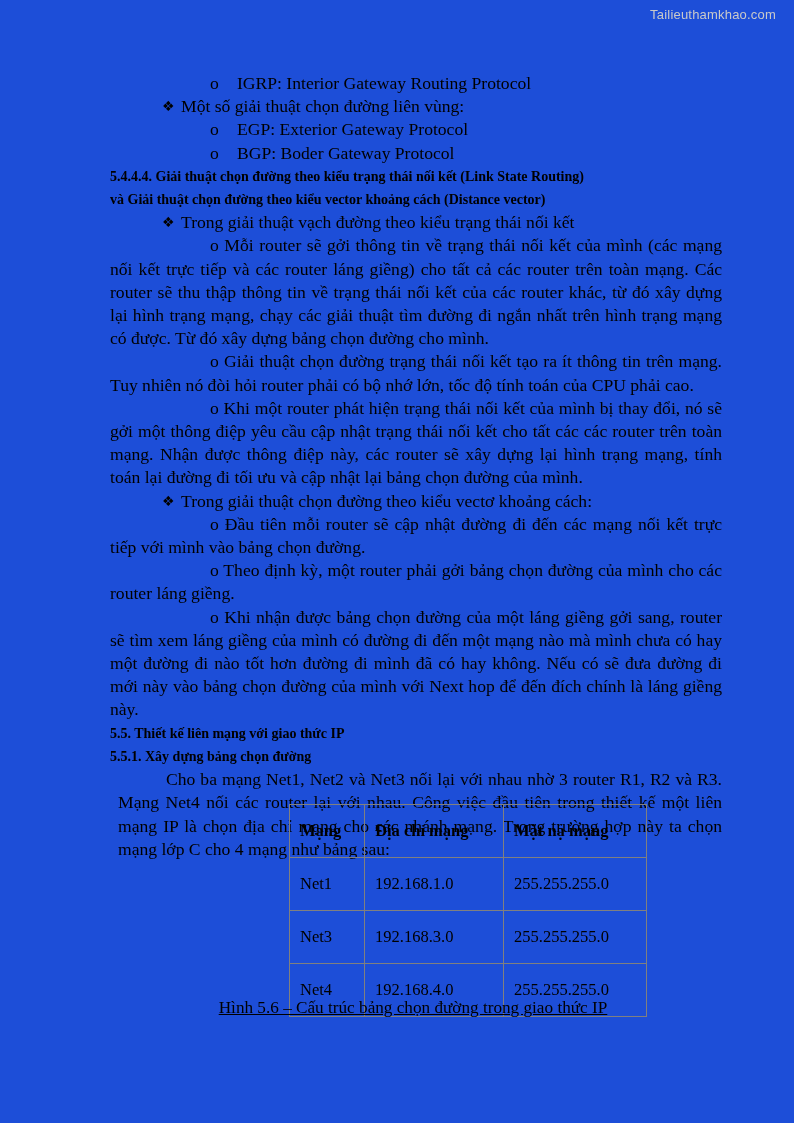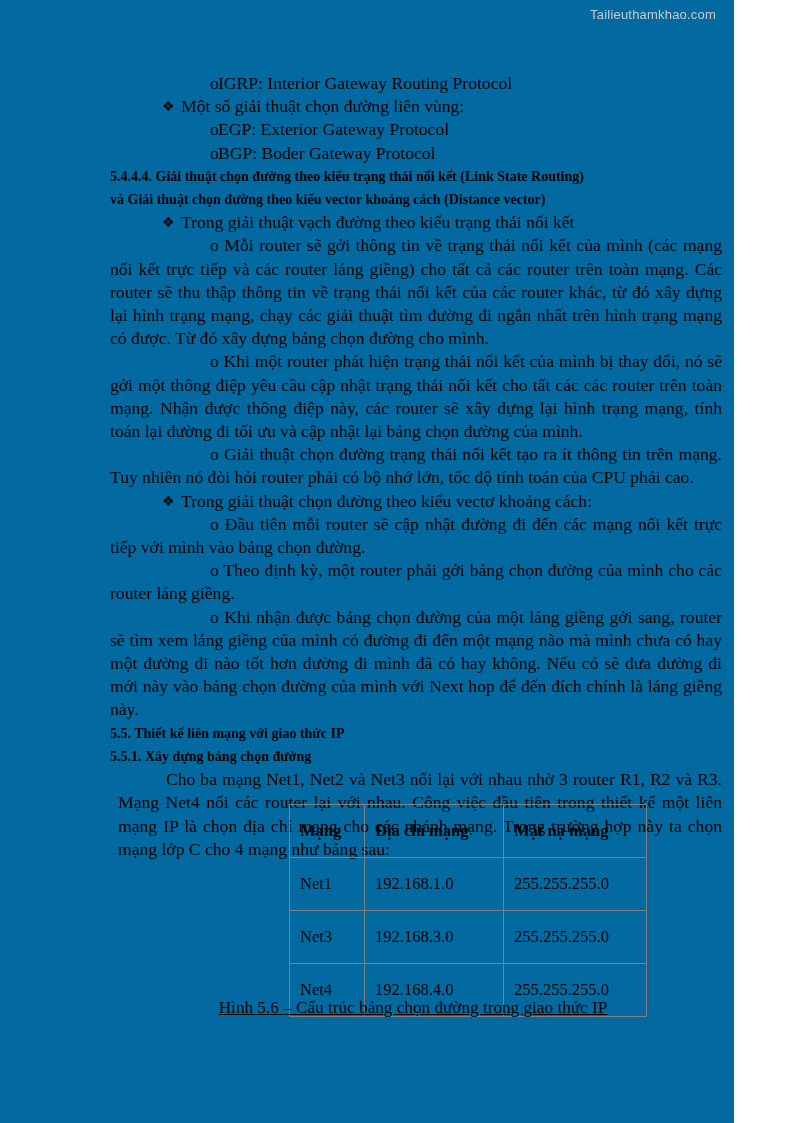--- a/index.html
+++ b/index.html
@@ -6,23 +6,23 @@
     margin: 0;
     padding: 0;
     background: #ffffff;
   }
   body {
     font-family: "Liberation Serif", "DejaVu Serif", serif;
     color: #000000;
   }
   #page {
     position: relative;
-    width: 734px;
+    width: 794px;
     height: 1123px;
-    background: #0369a1;
+    background: #1d4ed8;
     overflow: hidden;
     box-sizing: border-box;
   }
   #watermark {
     position: absolute;
     top: 7px;
     right: 18px;
     font-family: "Liberation Sans", "DejaVu Sans", sans-serif;
     font-size: 13px;
     color: #c9c9c9;
@@ -92,21 +92,21 @@
     text-align: left;
   }
   .lvl-o-line > .omark {
     position: absolute;
     left: 100px;
     top: 0;
     width: 16px;
   }
   .lvl-o-line > .otext {
     display: block;
-    margin-left: 8px;
+    margin-left: 27px;
   }
 
   
   .lvl-o-para {
     font-size: 17.6px;
     line-height: 23.2px;
     margin: 0;
     text-align: justify;
     text-justify: inter-word;
     text-indent: 100px;
@@ -174,22 +174,22 @@
         <span class="omark">o</span>
         <span class="otext">BGP: Boder Gateway Protocol</span>
       </div>
       <div class="heading">5.4.4.4. Giải thuật chọn đường theo kiểu trạng thái nối kết (Link State Routing)</div>
       <div class="heading">và Giải thuật chọn đường theo kiểu vector khoảng cách (Distance vector)</div>
       <div class="lvl-diamond">
         <span class="bullet-mark">❖</span>
         <span class="btext">Trong giải thuật vạch đường theo kiểu trạng thái nối kết</span>
       </div>
       <p class="para lvl-o-para">o  Mỗi router sẽ gởi thông tin về trạng thái nối kết của mình (các mạng nối kết trực tiếp và các router láng giềng) cho tất cả các router trên toàn mạng. Các router sẽ thu thập thông tin về trạng thái nối kết của các router khác, từ đó xây dựng lại hình trạng mạng, chạy các giải thuật tìm đường đi ngắn nhất trên hình trạng mạng có được. Từ đó xây dựng bảng chọn đường cho mình.</p>
+      <p class="para lvl-o-para">o  Giải thuật chọn đường trạng thái nối kết tạo ra ít thông tin trên mạng. Tuy nhiên nó đòi hỏi router phải có bộ nhớ lớn, tốc độ tính toán của CPU phải cao.</p>
       <p class="para lvl-o-para">o  Khi một router phát hiện trạng thái nối kết của mình bị thay đổi, nó sẽ gởi một thông điệp yêu cầu cập nhật trạng thái nối kết cho tất các các router trên toàn mạng. Nhận được thông điệp này, các router sẽ xây dựng lại hình trạng mạng, tính toán lại đường đi tối ưu và cập nhật lại bảng chọn đường của mình.</p>
-      <p class="para lvl-o-para">o  Giải thuật chọn đường trạng thái nối kết tạo ra ít thông tin trên mạng. Tuy nhiên nó đòi hỏi router phải có bộ nhớ lớn, tốc độ tính toán của CPU phải cao.</p>
       <div class="lvl-diamond">
         <span class="bullet-mark">❖</span>
         <span class="btext">Trong giải thuật chọn đường theo kiểu vectơ khoảng cách:</span>
       </div>
       <p class="para lvl-o-para">o  Đầu tiên mỗi router sẽ cập nhật đường đi đến các mạng nối kết trực tiếp với mình vào bảng chọn đường.</p>
       <p class="para lvl-o-para">o  Theo định kỳ, một router phải gởi bảng chọn đường của mình cho các router láng giềng.</p>
       <p class="para lvl-o-para">o  Khi nhận được bảng chọn đường của một láng giềng gởi sang, router sẽ tìm xem láng giềng của mình có đường đi đến một mạng nào mà mình chưa có hay một đường đi nào tốt hơn đường đi mình đã có hay không. Nếu có sẽ đưa đường đi mới này vào bảng chọn đường của mình với Next hop để đến đích chính là láng giềng này.</p>
       <div class="heading">5.5. Thiết kế liên mạng với giao thức IP</div>
       <div class="heading">5.5.1. Xây dựng bảng chọn đường</div>
       <p class="para firstline-indent">Cho ba mạng Net1, Net2 và Net3 nối lại với nhau nhờ 3 router R1, R2 và R3. Mạng Net4 nối các router lại với nhau. Công việc đầu tiên trong thiết kế một liên mạng IP là chọn địa chỉ mạng cho các nhánh mạng. Trong trường hợp này ta chọn mạng lớp C cho 4 mạng như bảng sau:</p>

